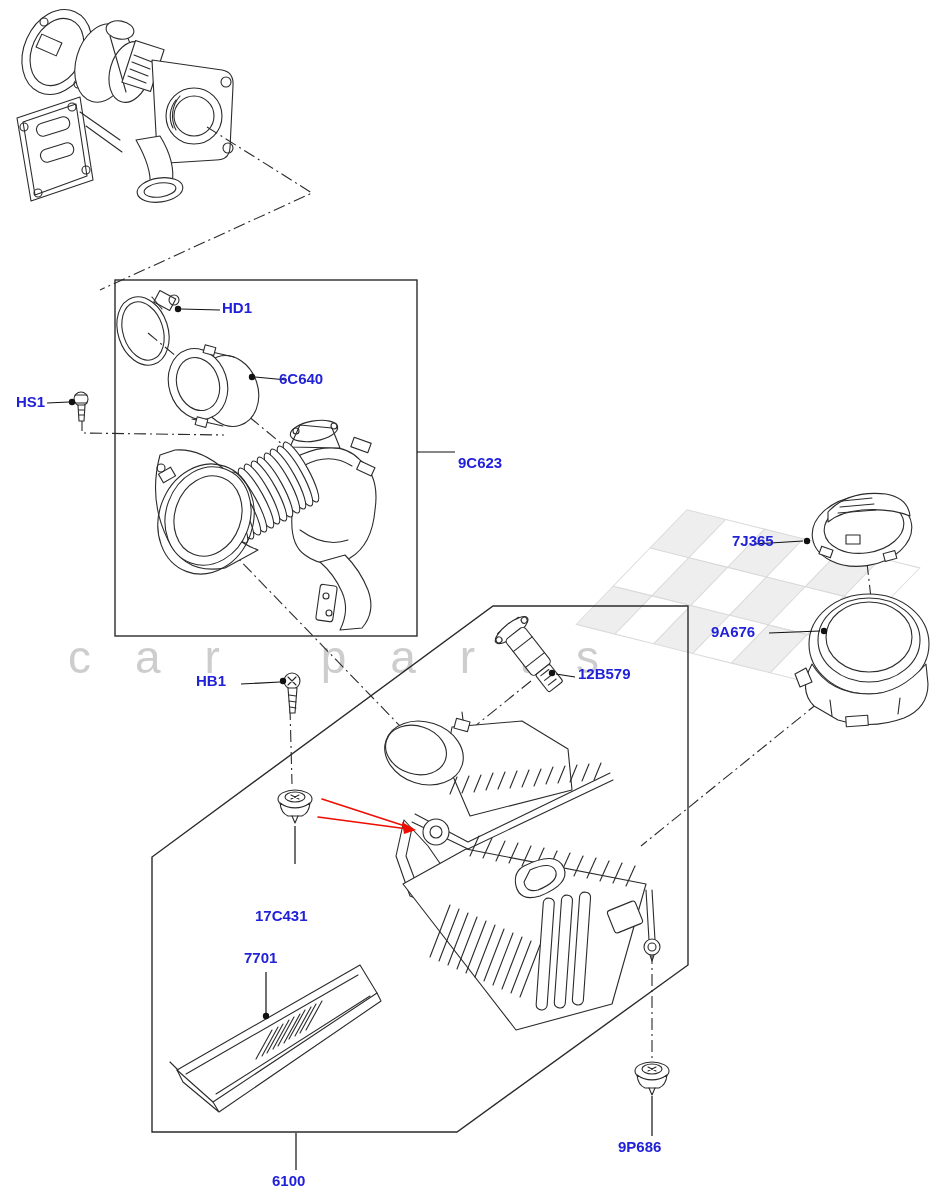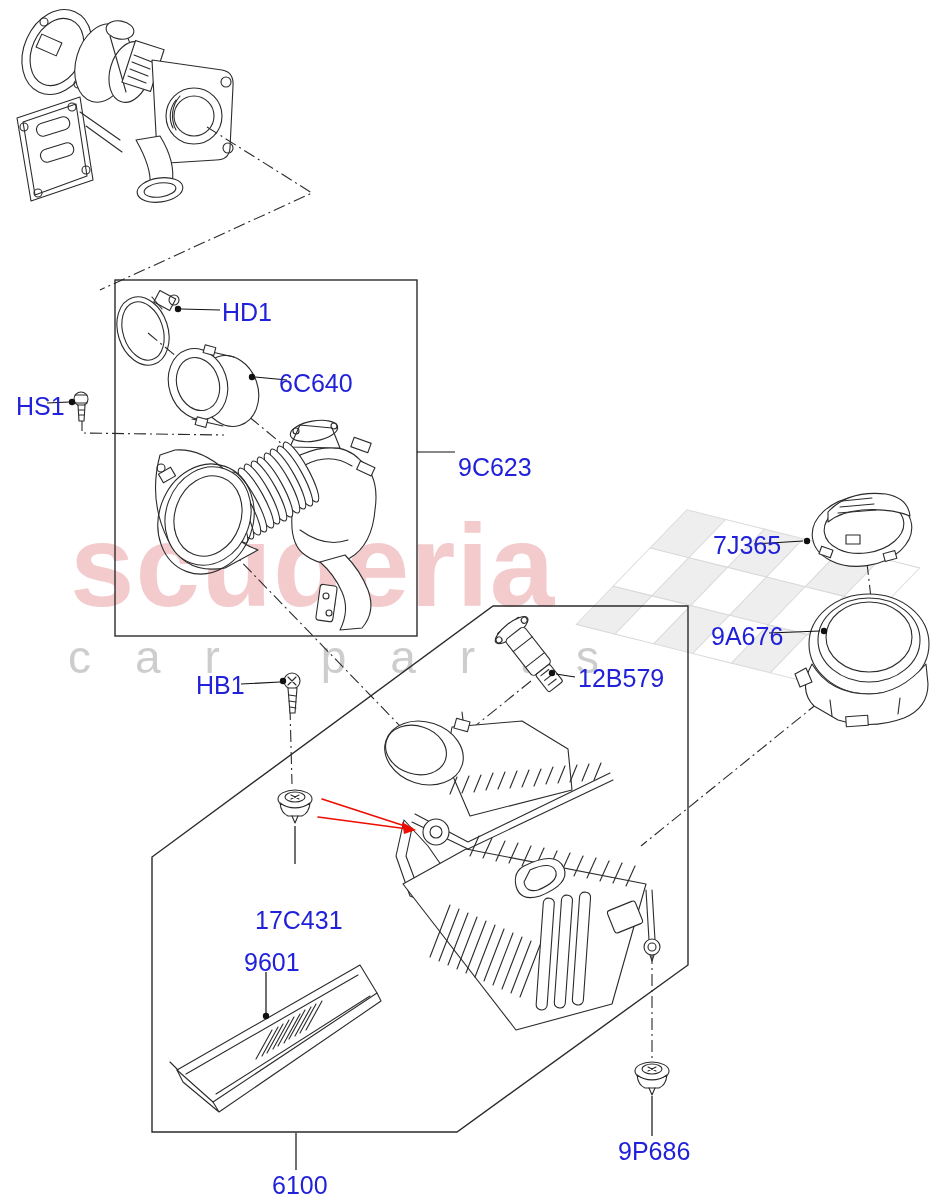--- a/index.html
+++ b/index.html
@@ -33,32 +33,32 @@
   .dd{fill:none;stroke:#2b2b2b;stroke-width:1.1;stroke-dasharray:12 4 2 4;}
   .ld{fill:none;stroke:#111111;stroke-width:1.2;}
   .dot{fill:#111111;stroke:none;}
   .red{fill:none;stroke:#ee0d00;stroke-width:1.6;stroke-linecap:round;}
   .redfill{fill:#ee0d00;stroke:none;}
   .chkA{fill:#ececec;stroke:#d3d3d3;stroke-width:1;}
   .chkB{fill:#ffffff;stroke:#d3d3d3;stroke-width:1;}
   
   .lbl{
     position:absolute;
-    font-size:25px;line-height:1;
+    font-size:15px;line-height:1;
     color:#2121d9;
     white-space:nowrap;
     cursor:pointer;
+    font-weight:bold;
   }
 </style>
 </head>
 <body>
 
 <div class="stage">
 
-  <div class="wm-brand">scuderia</div>
   <div class="wm-sub">car parts</div>
 
   <svg class="art" width="936" height="1200" viewBox="0 0 936 1200">
     <defs>
       <ellipse id="bel" cx="0" cy="0" rx="7.5" ry="34" transform="rotate(-29)" class="wh"></ellipse>
       <path id="f1" d="M0,0 l7,-17" class="ln"></path>
       <path id="f2" d="M0,0 l9,-20" class="ln"></path>
       <path id="rb" d="M0,0 l-20,52" class="ln"></path>
       <path id="pl" d="M0,0 l-16,29" class="ln"></path>
       <g id="grom">
@@ -342,21 +342,21 @@
       <path class="red" d="M322,799 L408,827"></path>
       <path class="red" d="M318,817 L408,829"></path>
       <polygon class="redfill" points="416,830 402,822 404,834"></polygon>
     </g>
   </svg>
 
   <div class="lbl" style="left:222px;top:300px">HD1</div>
   <div class="lbl" style="left:279px;top:371px">6C640</div>
   <div class="lbl" style="left:16px;top:394px">HS1</div>
   <div class="lbl" style="left:458px;top:455px">9C623</div>
-  <div class="lbl" style="left:713px;top:533px">7J365</div>
+  <div class="lbl" style="left:732px;top:533px">7J365</div>
   <div class="lbl" style="left:711px;top:624px">9A676</div>
   <div class="lbl" style="left:578px;top:666px">12B579</div>
   <div class="lbl" style="left:196px;top:673px">HB1</div>
   <div class="lbl" style="left:255px;top:908px">17C431</div>
-  <div class="lbl" style="left:244px;top:950px">9601</div>
+  <div class="lbl" style="left:244px;top:950px">7701</div>
   <div class="lbl" style="left:272px;top:1173px">6100</div>
   <div class="lbl" style="left:618px;top:1139px">9P686</div>
 </div>
 
 </body></html>

